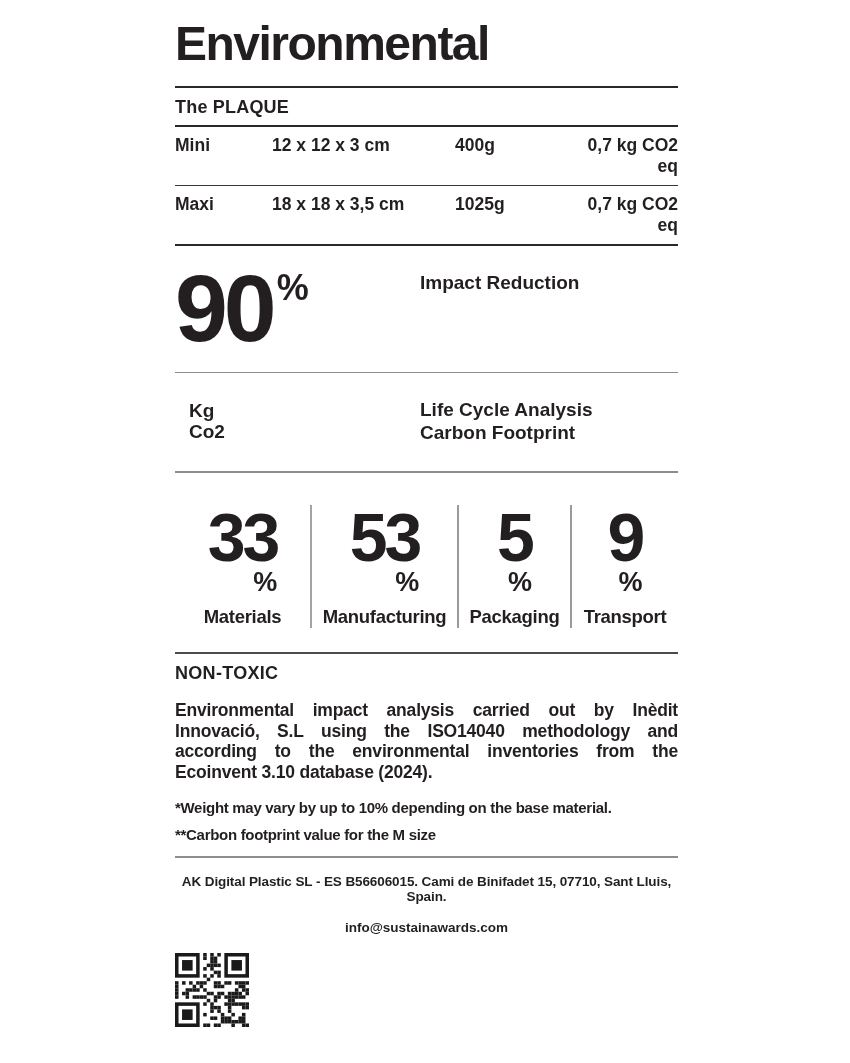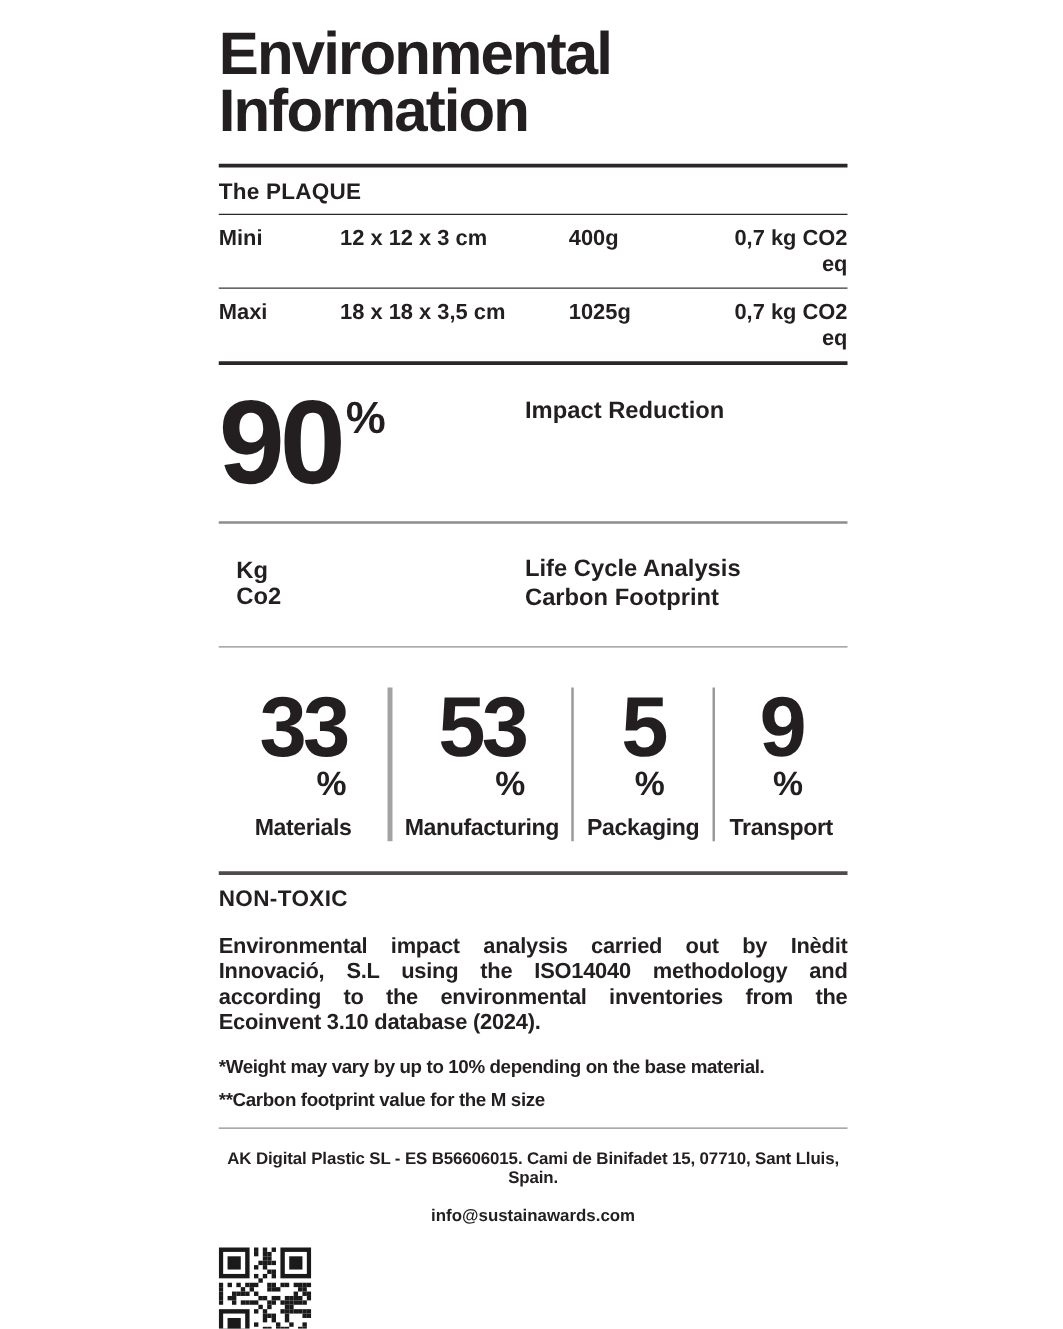--- a/index.html
+++ b/index.html
@@ -36,21 +36,21 @@
   .unit-stack{font-size:19px;line-height:1.1;font-weight:bold;letter-spacing:0;margin-left:14px;margin-top:4px;}
   .stat-label{position:absolute;left:245px;top:26px;font-size:19px;font-weight:bold;line-height:1.2;}
 
   
   .breakdown{display:flex;padding:32px 0 24px;}
   .bcell{box-sizing:border-box;text-align:center;padding-top:2px;}
   .bcell .bnum{display:inline-flex;align-items:flex-end;font-size:68px;line-height:0.9;font-weight:bold;letter-spacing:-3px;flex-direction:column;}
   .bcell .bnum .pct{font-size:27px;line-height:1;margin-top:1px;letter-spacing:0;margin-left:2px;}
   .bcell .blabel{margin-top:10px;font-size:18.5px;font-weight:bold;letter-spacing:-0.3px;}
   .bc1{width:135px;}
-  .bc2{width:147px;border-left:4px solid #a3a3a3;}
+  .bc2{width:147px;border-left:2px solid #a3a3a3;}
   .bc3{width:113px;border-left:2px solid #9a9a9a;}
   .bc4{width:108px;border-left:2px solid #9a9a9a;}
 
   
   .nt-head{margin:9px 0 16px;font-size:18px;font-weight:bold;letter-spacing:0.3px;}
   .body-p{margin:2px 0 0;font-size:17.5px;font-weight:bold;line-height:1.17;
           text-align:justify;letter-spacing:-0.2px;}
   .body-p2{margin-top:10px;}
   .footnote{margin:17px 0 0;font-size:15px;font-weight:bold;letter-spacing:-0.3px;}
   .footnote+.footnote{margin-top:10px;}
@@ -61,21 +61,21 @@
   .email{margin:16px 0 0;font-size:13.5px;font-weight:bold;text-align:center;}
   .logo-row{display:flex;align-items:center;margin-top:17px;}
   .qr{width:74px;height:76px;flex:none;}
 </style>
 </head>
 <body>
 
 <div class="page">
   <div class="col">
 
-    <h1 class="title"><span>Environmental</span><br><span>Information</span></h1>
+    <h1 class="title"><span>Environmental</span><br></h1>
 
     <div class="rule rule-dark2 mt19"></div>
 
     <div>
       <div class="tbl-title">The PLAQUE</div>
       <div class="rule rule-dark15"></div>
       <div class="trow">
         <span class="c1">Mini</span>
         <span class="c2">12 x 12 x 3 cm</span>
         <span class="c3">400g</span>

